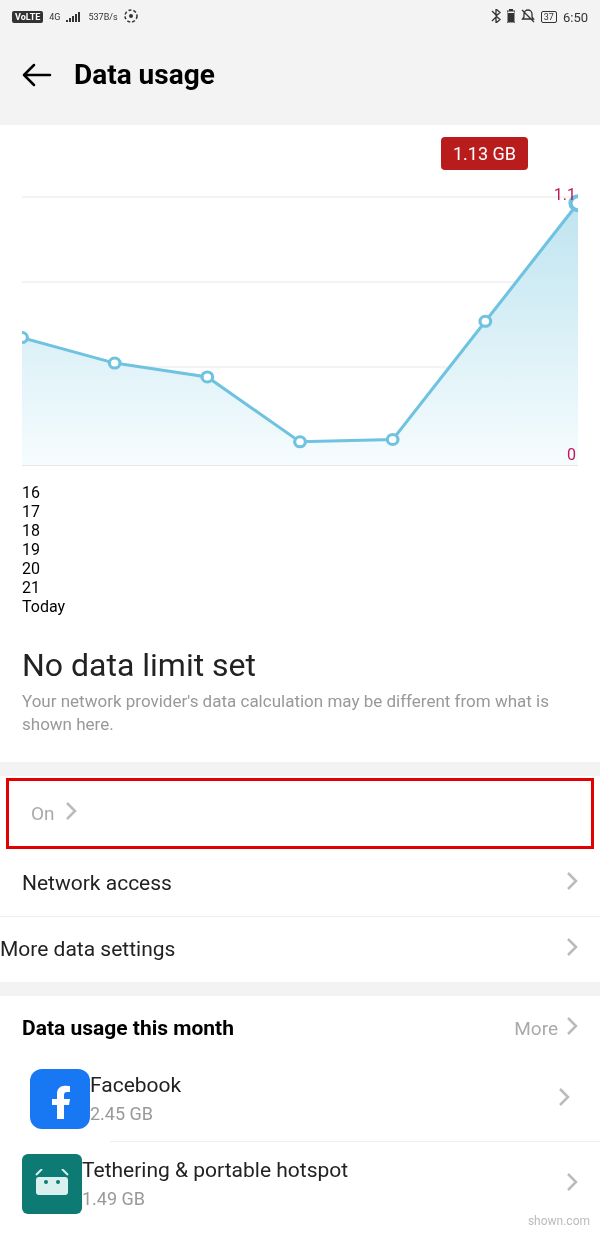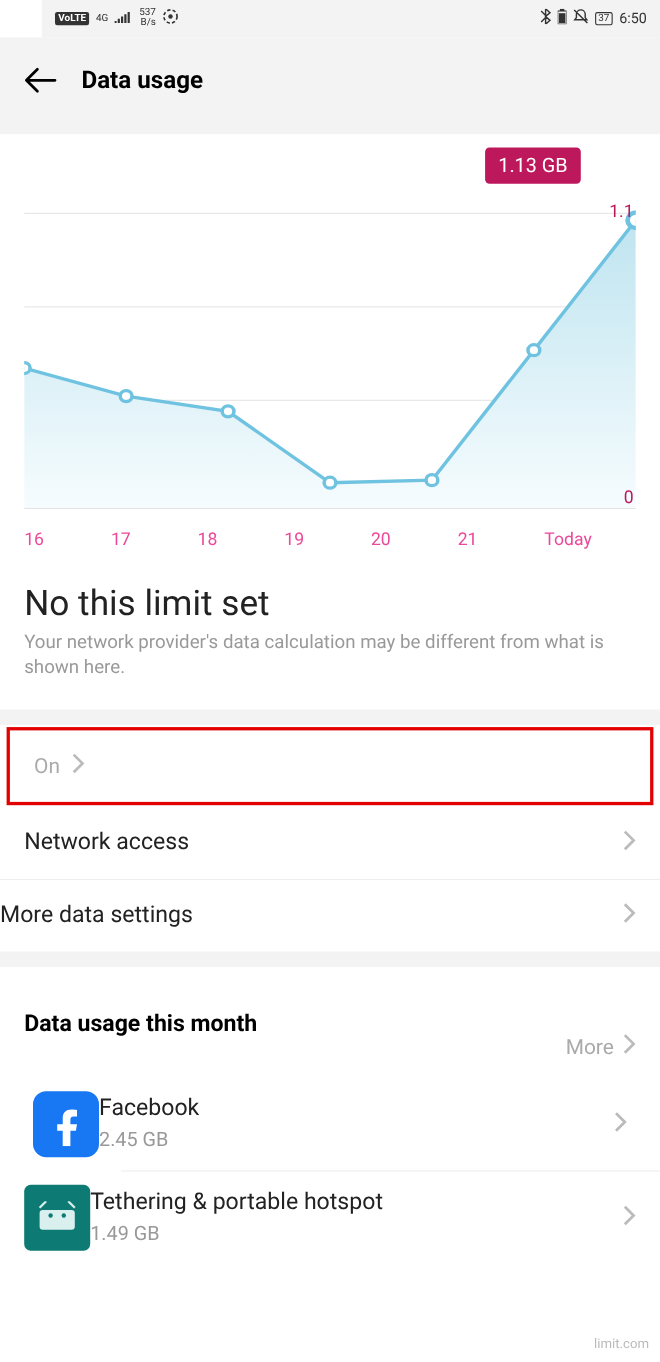--- a/index.html
+++ b/index.html
@@ -15,56 +15,55 @@
     
     .status-bar {
       height: 34px;
       background: #f3f3f3;
       display: flex;
       justify-content: space-between;
       align-items: center;
       padding: 0 12px;
       font-size: 13px;
       color: #333;
-      margin-left: 38px;
     }
     .status-left, .status-right { display: flex; align-items: center; gap: 6px; }
     .volte-badge { background: #333; color: #fff; font-size: 9px; font-weight: bold; padding: 1px 3px; border-radius: 2px; }
     .status-small { font-size: 9px; line-height: 1; }
-    .status-col { display: flex; flex-direction: column; align-items: flex-end; font-size: 9px; line-height: 1; justify-content: center; }
+    .status-col { display: flex; flex-direction: row; align-items: flex-end; font-size: 9px; line-height: 1; justify-content: center; }
     .batt-box { border: 1px solid #333; font-size: 9px; padding: 0 2px; border-radius: 2px; }
 
     
     .header {
       background: #f3f3f3;
       display: flex;
       align-items: center;
       gap: 22px;
       padding: 24px 22px 34px 22px;
     }
     .back-btn { width: 30px; height: 30px; display: flex; align-items: center; justify-content: center; }
-    .header-title { font-size: 22px; font-weight: 700; }
+    .header-title { font-size: 28px; font-weight: 700; }
 
     
     .chart-wrap {
       padding: 12px 22px 8px 22px;
       position: relative;
     }
     .badge-total {
       position: absolute;
       top: 12px;
       right: 72px;
-      background: #be185d;
+      background: #b91c1c;
       color: #fff;
       font-size: 18px;
       padding: 6px 12px;
       border-radius: 4px;
     }
     .chart-svg { width: 100%; height: 340px; display: block; }
-    .x-labels { display: flex; justify-content: space-between; padding: 6px 40px 0 0; color: #ec4899; font-size: 16px; }
+    .x-labels { display: flex; justify-content: space-between; padding: 6px 40px 0 0; color: #000000; font-size: 16px; flex-direction: column; }
     .y-label { position: absolute; right: 24px; color: #be185d; font-size: 16px; }
 
     
     .info-title { font-size: 32px; padding: 22px 22px 0 22px; color: #222; }
     .info-sub { font-size: 17px; color: #999; padding: 6px 22px 26px 22px; line-height: 1.35; }
 
     .section-gap { height: 14px; background: #f3f3f3; }
 
     
     .setting-row {
@@ -82,21 +81,21 @@
 
     
     .month-header {
       display: flex;
       align-items: center;
       justify-content: space-between;
       padding: 20px 22px 16px 22px;
       font-size: 21px;
       font-weight: 700;
     }
-    .month-more { display: flex; align-items: center; gap: 8px; color: #aaa; font-size: 19px; font-weight: 400; margin-top: 40px; }
+    .month-more { display: flex; align-items: center; gap: 8px; color: #aaa; font-size: 19px; font-weight: 400; }
 
     .app-row {
       display: flex;
       align-items: center;
       padding: 12px 30px;
     }
     .app-row + .app-row { border-top: 1px solid #eee; margin-left: 110px; padding-left: 0; padding-right: 22px; }
     .app-row + .app-row .app-icon { margin-left: -88px; }
     .app-icon { width: 60px; height: 60px; border-radius: 12px; flex-shrink: 0; display: flex; align-items: center; justify-content: center; }
     .app-icon.fb { background: #1877f2; }
@@ -193,21 +192,21 @@
     <span>16</span>
     <span>17</span>
     <span>18</span>
     <span>19</span>
     <span>20</span>
     <span>21</span>
     <span>Today</span>
   </div>
 </div>
 
-<div class="info-title">No this limit set</div>
+<div class="info-title">No data limit set</div>
 <div class="info-sub">Your network provider's data calculation may be different from what is shown here.</div>
 
 <div class="section-gap"></div>
 
 <div class="highlight-box">
   <div class="setting-row">
     <span class="setting-right">
       <span>On</span>
       <span class="chev">
         <svg width="12" height="20" viewBox="0 0 12 20">
@@ -283,13 +282,13 @@
     <div class="app-name">Tethering &amp; portable hotspot</div>
     <div class="app-data">1.49 GB</div>
   </div>
   <span>
     <svg width="12" height="20" viewBox="0 0 12 20">
         <path d="M2 2l8 8-8 8" fill="none" stroke="#bbb" stroke-width="2.5"></path>
       </svg>
   </span>
 </div>
 
-<div class="watermark">limit.com</div>
+<div class="watermark">shown.com</div>
 
 </body></html>

